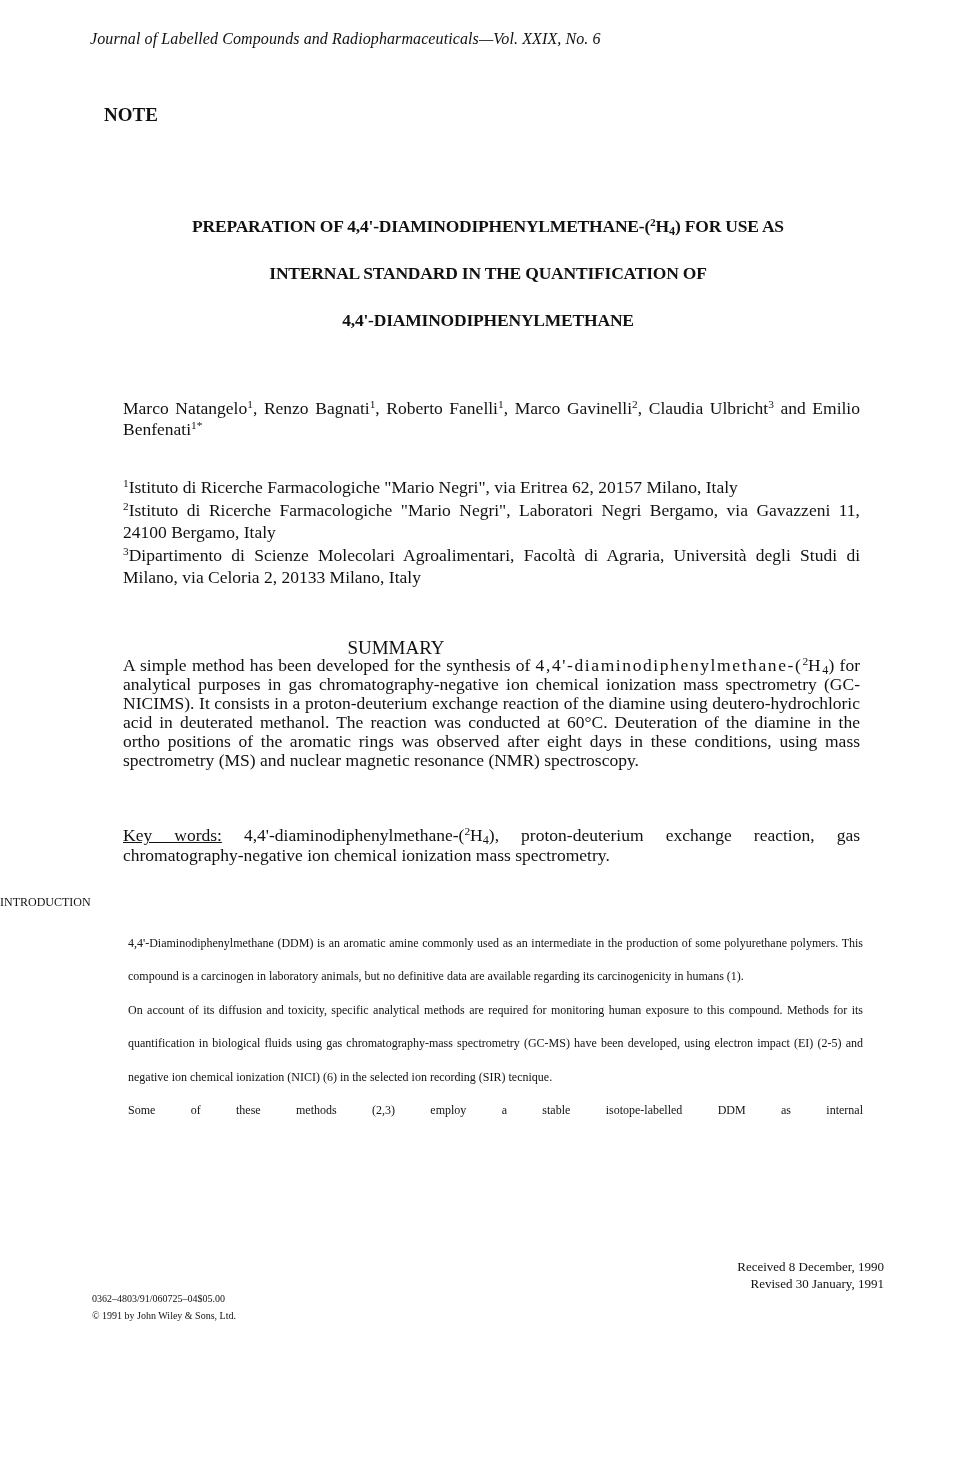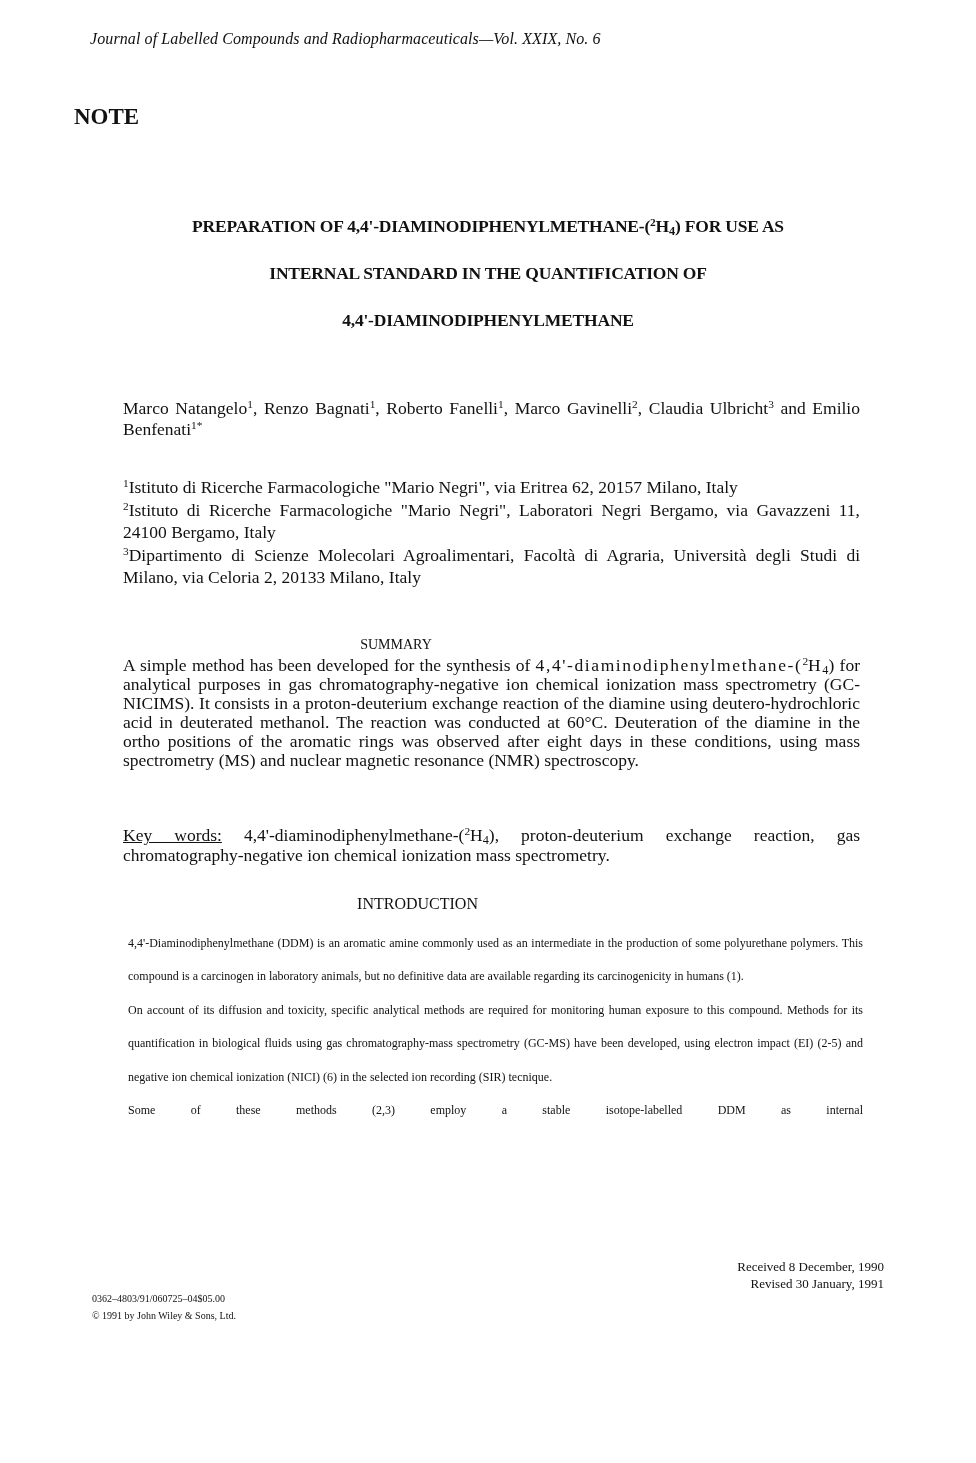--- a/index.html
+++ b/index.html
@@ -1,32 +1,32 @@
 <!DOCTYPE html>
 <html><head>
 <meta charset="utf-8">
 <style>
   html, body { margin: 0; padding: 0; background: #ffffff; }
   body { width: 976px; height: 1463px; position: relative; overflow: hidden; color: #111; font-family: "Liberation Serif", serif; }
   .abs { position: absolute; }
   .journal { left: 90px; top: 30px; font-style: italic; font-size: 16px; letter-spacing: 0.1px; }
-  .note { left: 74px; top: 104px; font-weight: bold; font-size: 23px; }
+  .note { left: 104px; top: 104px; font-weight: bold; font-size: 19px; }
   .title-line { left: 0; width: 976px; text-align: center; font-weight: bold; font-size: 17.5px; letter-spacing: -0.2px; }
   .t1 { top: 216px; } .t2 { top: 263px; } .t3 { top: 310px; }
   sup.s { font-size: 0.65em; vertical-align: 0.55em; line-height: 0; }
   sub.s { font-size: 0.7em; vertical-align: -0.25em; line-height: 0; }
   .authors { left: 123px; top: 398px; width: 737px; font-size: 17.5px; line-height: 21px; text-align: justify; }
   .affil { left: 123px; top: 476px; width: 737px; font-size: 17.5px; line-height: 22.5px; }
   .affil p { margin: 0; text-align: justify; }
-  .summary-head { left: 0; width: 792px; top: 637px; text-align: center; font-size: 14px; }
+  .summary-head { left: 0; width: 792px; top: 637px; text-align: center; font-size: 19px; }
   .summary { left: 123px; top: 656px; width: 737px; font-size: 17.5px; line-height: 19px; text-align: justify; }
   .summary .wide { letter-spacing: 1.6px; }
   .kw { left: 123px; top: 825px; width: 737px; font-size: 17.5px; line-height: 20px; text-align: justify; }
   .kw .kwlabel { text-decoration: underline; }
-  .intro-head { left: 0; width: 835px; top: 895px; text-align: center; font-size: 16px; }
+  .intro-head { left: 0; width: 835px; top: 895px; font-size: 12px; }
   .intro { left: 128px; top: 927px; width: 735px; font-size: 12px; line-height: 33.4px; }
   .intro p { margin: 0; text-align: justify; text-align-last: left; }
   .intro p.full { text-align-last: justify; }
   .foot-left { left: 92px; top: 1290px; font-size: 10px; line-height: 17px; }
   .foot-right { right: 92px; top: 1258px; font-size: 13px; line-height: 17px; text-align: right; }
 </style>
 </head>
 <body>
 
 <div class="abs journal">Journal of Labelled Compounds and Radiopharmaceuticals—Vol. XXIX, No. 6</div>

